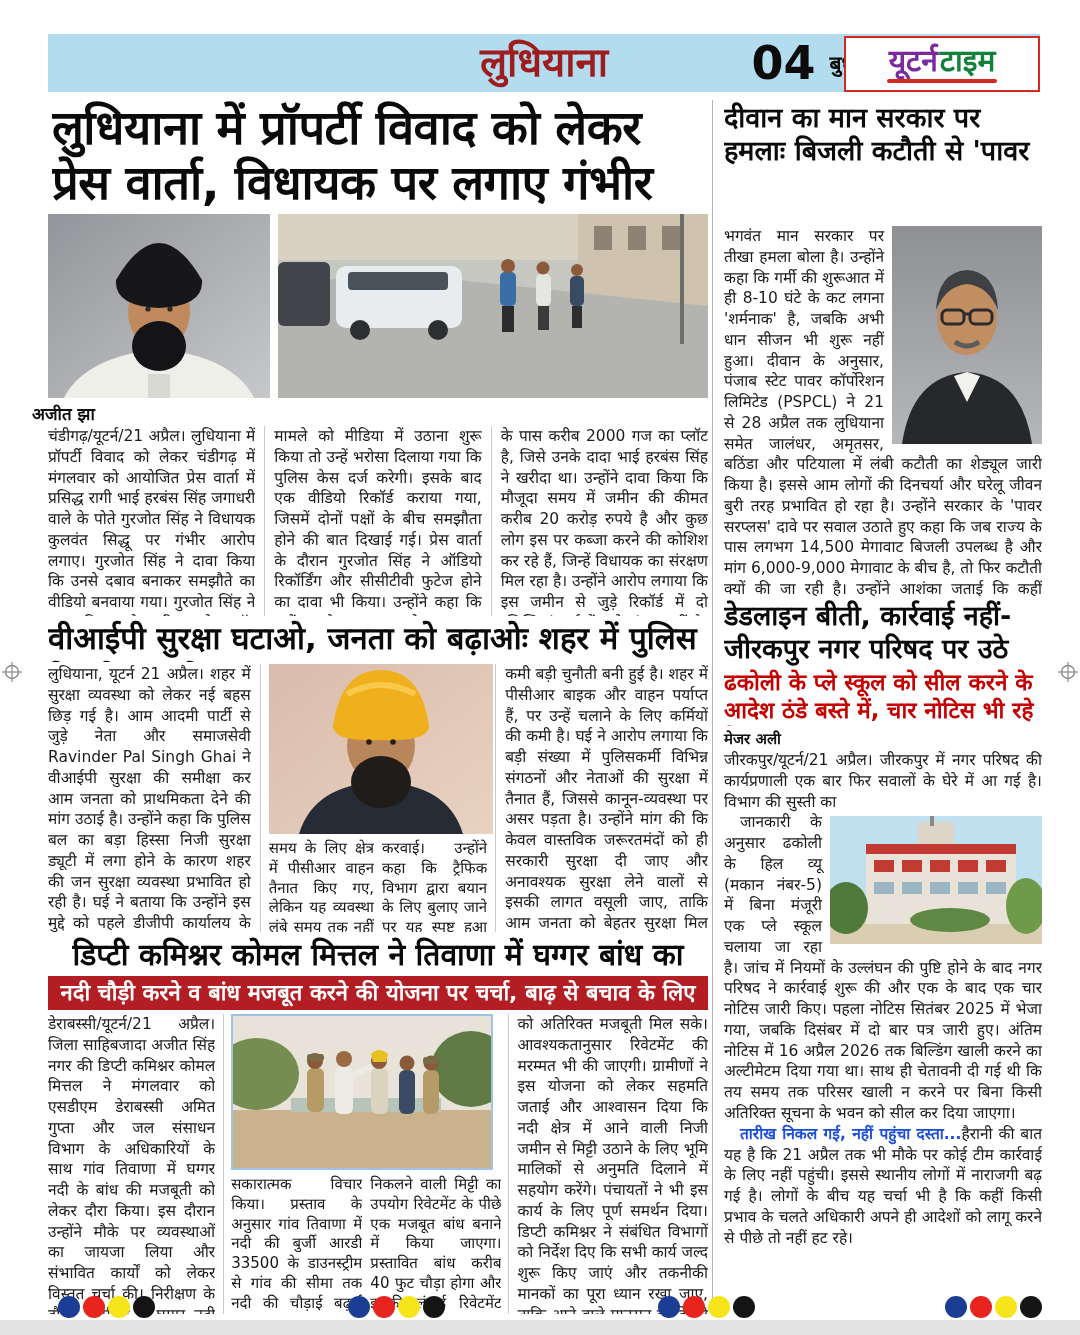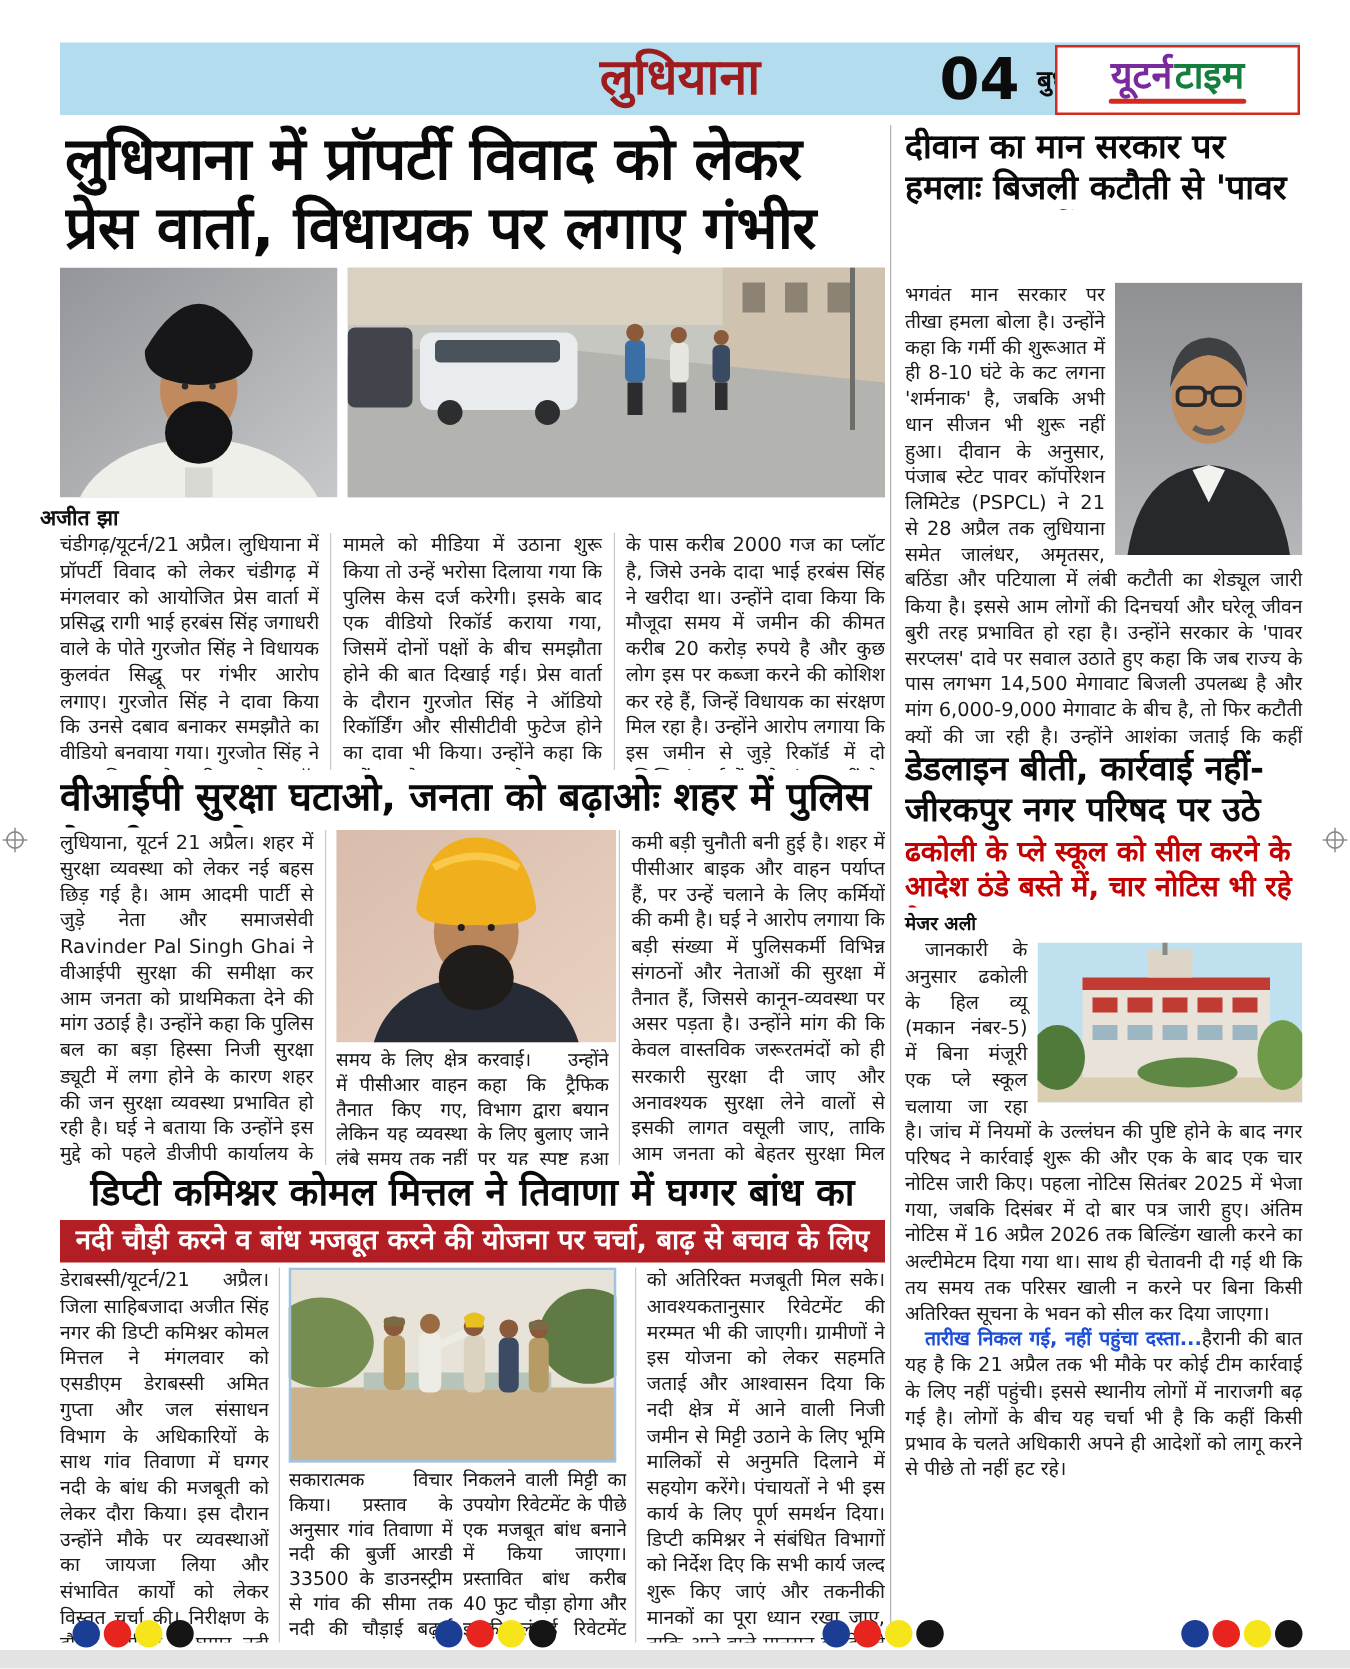--- a/index.html
+++ b/index.html
@@ -255,20 +255,21 @@
       </svg>
     </div>
     <p>भगवंत मान सरकार पर तीखा हमला बोला है। उन्होंने कहा कि गर्मी की शुरूआत में ही 8-10 घंटे के कट लगना 'शर्मनाक' है, जबकि अभी धान सीजन भी शुरू नहीं हुआ। दीवान के अनुसार, पंजाब स्टेट पावर कॉर्पोरेशन लिमिटेड (PSPCL) ने 21 से 28 अप्रैल तक लुधियाना समेत जालंधर, अमृतसर, बठिंडा और पटियाला में लंबी कटौती का शेड्यूल जारी किया है। इससे आम लोगों की दिनचर्या और घरेलू जीवन बुरी तरह प्रभावित हो रहा है। उन्होंने सरकार के 'पावर सरप्लस' दावे पर सवाल उठाते हुए कहा कि जब राज्य के पास लगभग 14,500 मेगावाट बिजली उपलब्ध है और मांग 6,000-9,000 मेगावाट के बीच है, तो फिर कटौती क्यों की जा रही है। उन्होंने आशंका जताई कि कहीं सरकार राजस्व के लिए बिजली बेचकर जनता को परेशानी में तो नहीं डाल रही। दीवान ने कहा कि भीषण गर्मी में 42 डिग्री तापमान के बीच लोग परेशान हैं, खासकर बुजुर्ग और बच्चे। उन्होंने चेतावनी दी कि धान सीजन में हालात और बिगड़ सकते हैं और सरकार से निर्बाध बिजली आपूर्ति सुनिश्चित करने की मांग की।</p>
   </div>
 
   <h2 class="abs hl" id="r2-headline" style="margin:0;">डेडलाइन बीती, कार्रवाई नहीं- जीरकपुर नगर परिषद पर उठे सवाल</h2>
   <div class="abs" id="r2-subhead">ढकोली के प्ले स्कूल को सील करने के आदेश ठंडे बस्ते में, चार नोटिस भी रहे बेअसर</div>
   <div class="abs byline" id="r2-byline">मेजर अली</div>
 
   <div class="abs btxt" id="r2-flow">
+    <p>जीरकपुर/यूटर्न/21 अप्रैल। जीरकपुर में नगर परिषद की कार्यप्रणाली एक बार फिर सवालों के घेरे में आ गई है। विभाग की सुस्ती का</p>
     <div id="r2-photo">
       <svg width="212" height="128" viewBox="0 0 212 128">
         <rect width="212" height="128" fill="#bfe0ee"></rect>
         <rect x="0" y="104" width="212" height="24" fill="#d9cdb2"></rect>
         <rect x="36" y="28" width="150" height="80" fill="#e8e2d8"></rect>
         <rect x="36" y="28" width="150" height="10" fill="#c23b33"></rect>
         <rect x="44" y="44" width="20" height="12" fill="#c23b33"></rect>
           <rect x="72" y="44" width="20" height="12" fill="#c23b33"></rect>
           <rect x="100" y="44" width="20" height="12" fill="#c23b33"></rect>
           <rect x="128" y="44" width="20" height="12" fill="#c23b33"></rect>

